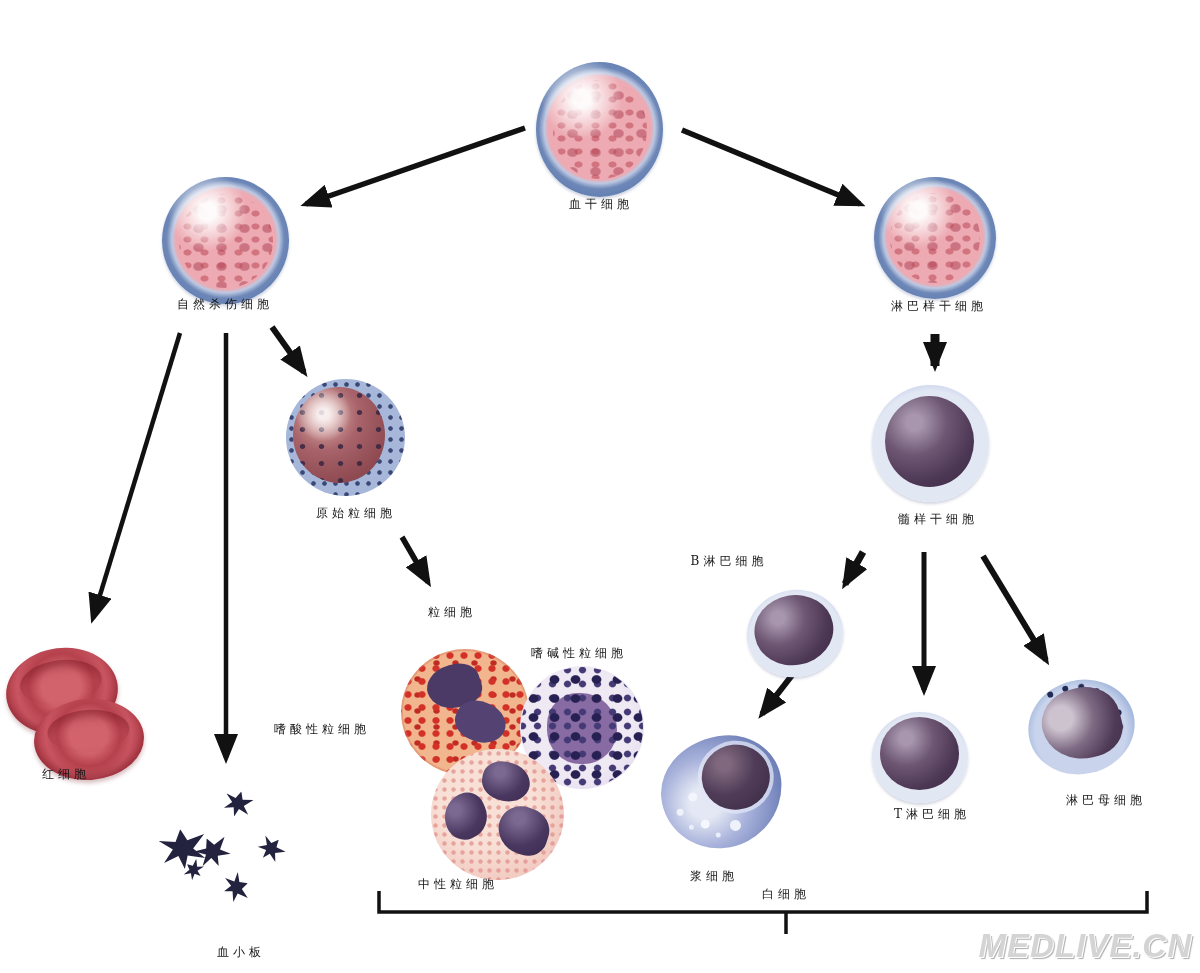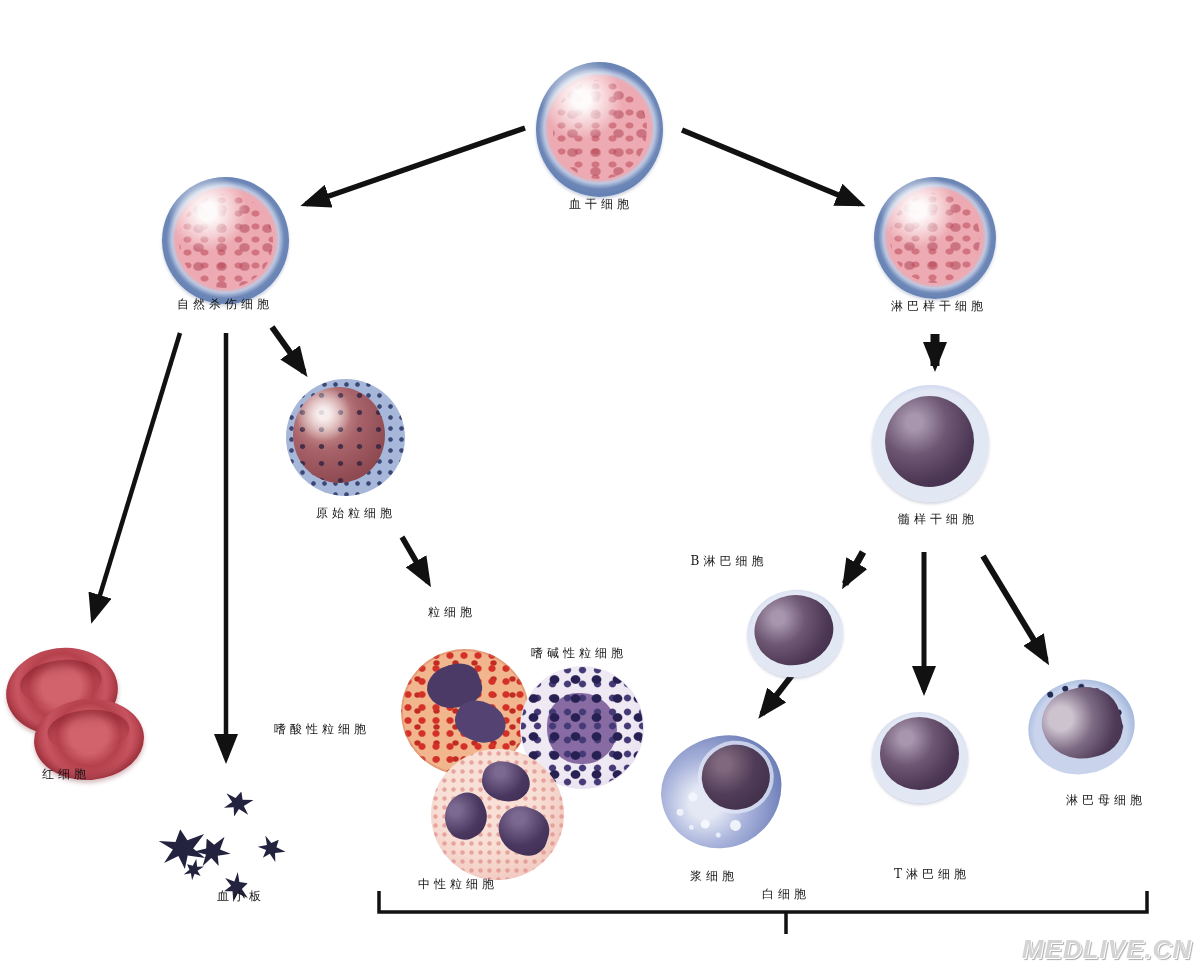--- a/index.html
+++ b/index.html
@@ -103,21 +103,21 @@
   .c-neut .l1{left:10%;top:34%;width:32%;height:34%;border-radius:60% 40% 55% 45%;transform:rotate(-24deg);}
   .c-neut .l2{left:38%;top:10%;width:36%;height:30%;border-radius:45% 55% 50% 50%;transform:rotate(10deg);}
   .c-neut .l3{left:50%;top:44%;width:38%;height:36%;border-radius:50% 50% 42% 58%;transform:rotate(18deg);}
 
   
   .plt{position:absolute;background:#23233f;
     clip-path:polygon(50% 0,62% 30%,100% 20%,72% 52%,95% 80%,58% 68%,48% 100%,38% 66%,5% 78%,28% 48%,0 22%,36% 30%);}
 
   .watermark{position:absolute;right:8px;bottom:8px;z-index:4;
     font-family:"Liberation Sans","DejaVu Sans",sans-serif;
-    font-weight:bold;font-style:italic;font-size:26px;letter-spacing:1px;
+    font-weight:bold;font-style:italic;font-size:33px;letter-spacing:1px;
     color:#d4d4d4;text-shadow:1px 1px 0 #ffffff,2px 2px 1px #adadad;}
 </style>
 </head>
 <body>
 
 <div id="canvas">
 
   <svg class="layer" width="1200" height="973" viewBox="0 0 1200 973">
     <defs>
       <marker id="ah" markerUnits="userSpaceOnUse" markerWidth="30" markerHeight="24" refX="24" refY="12" orient="auto">
@@ -195,21 +195,21 @@
   <div class="lbl" style="left:601px;top:196px">血干细胞</div>
   <div class="lbl" style="left:225px;top:296px">自然杀伤细胞</div>
   <div class="lbl" style="left:939px;top:298px">淋巴样干细胞</div>
   <div class="lbl" style="left:356px;top:505px">原始粒细胞</div>
   <div class="lbl" style="left:938px;top:511px">髓样干细胞</div>
   <div class="lbl" style="left:729px;top:553px">B淋巴细胞</div>
   <div class="lbl" style="left:452px;top:604px">粒细胞</div>
   <div class="lbl" style="left:579px;top:645px">嗜碱性粒细胞</div>
   <div class="lbl" style="left:322px;top:721px">嗜酸性粒细胞</div>
   <div class="lbl" style="left:66px;top:766px">红细胞</div>
-  <div class="lbl" style="left:932px;top:866px">T淋巴细胞</div>
+  <div class="lbl" style="left:932px;top:806px">T淋巴细胞</div>
   <div class="lbl" style="left:1106px;top:792px">淋巴母细胞</div>
   <div class="lbl" style="left:714px;top:868px">浆细胞</div>
   <div class="lbl" style="left:458px;top:876px">中性粒细胞</div>
-  <div class="lbl" style="left:241px;top:888px">血小板</div>
+  <div class="lbl" style="left:241px;top:944px">血小板</div>
   <div class="lbl" style="left:786px;top:886px">白细胞</div>
 
   <div class="watermark">MEDLIVE.CN</div>
 </div>
 
 </body></html>

